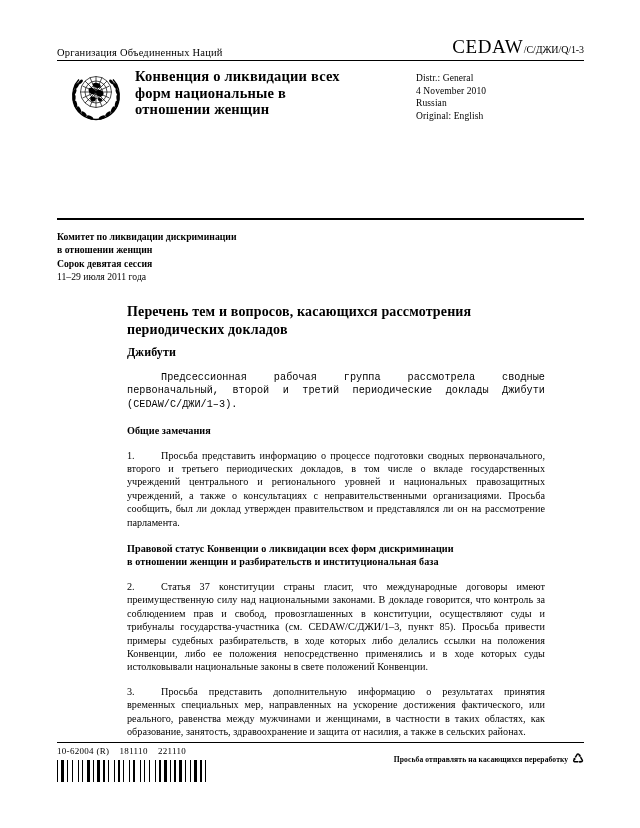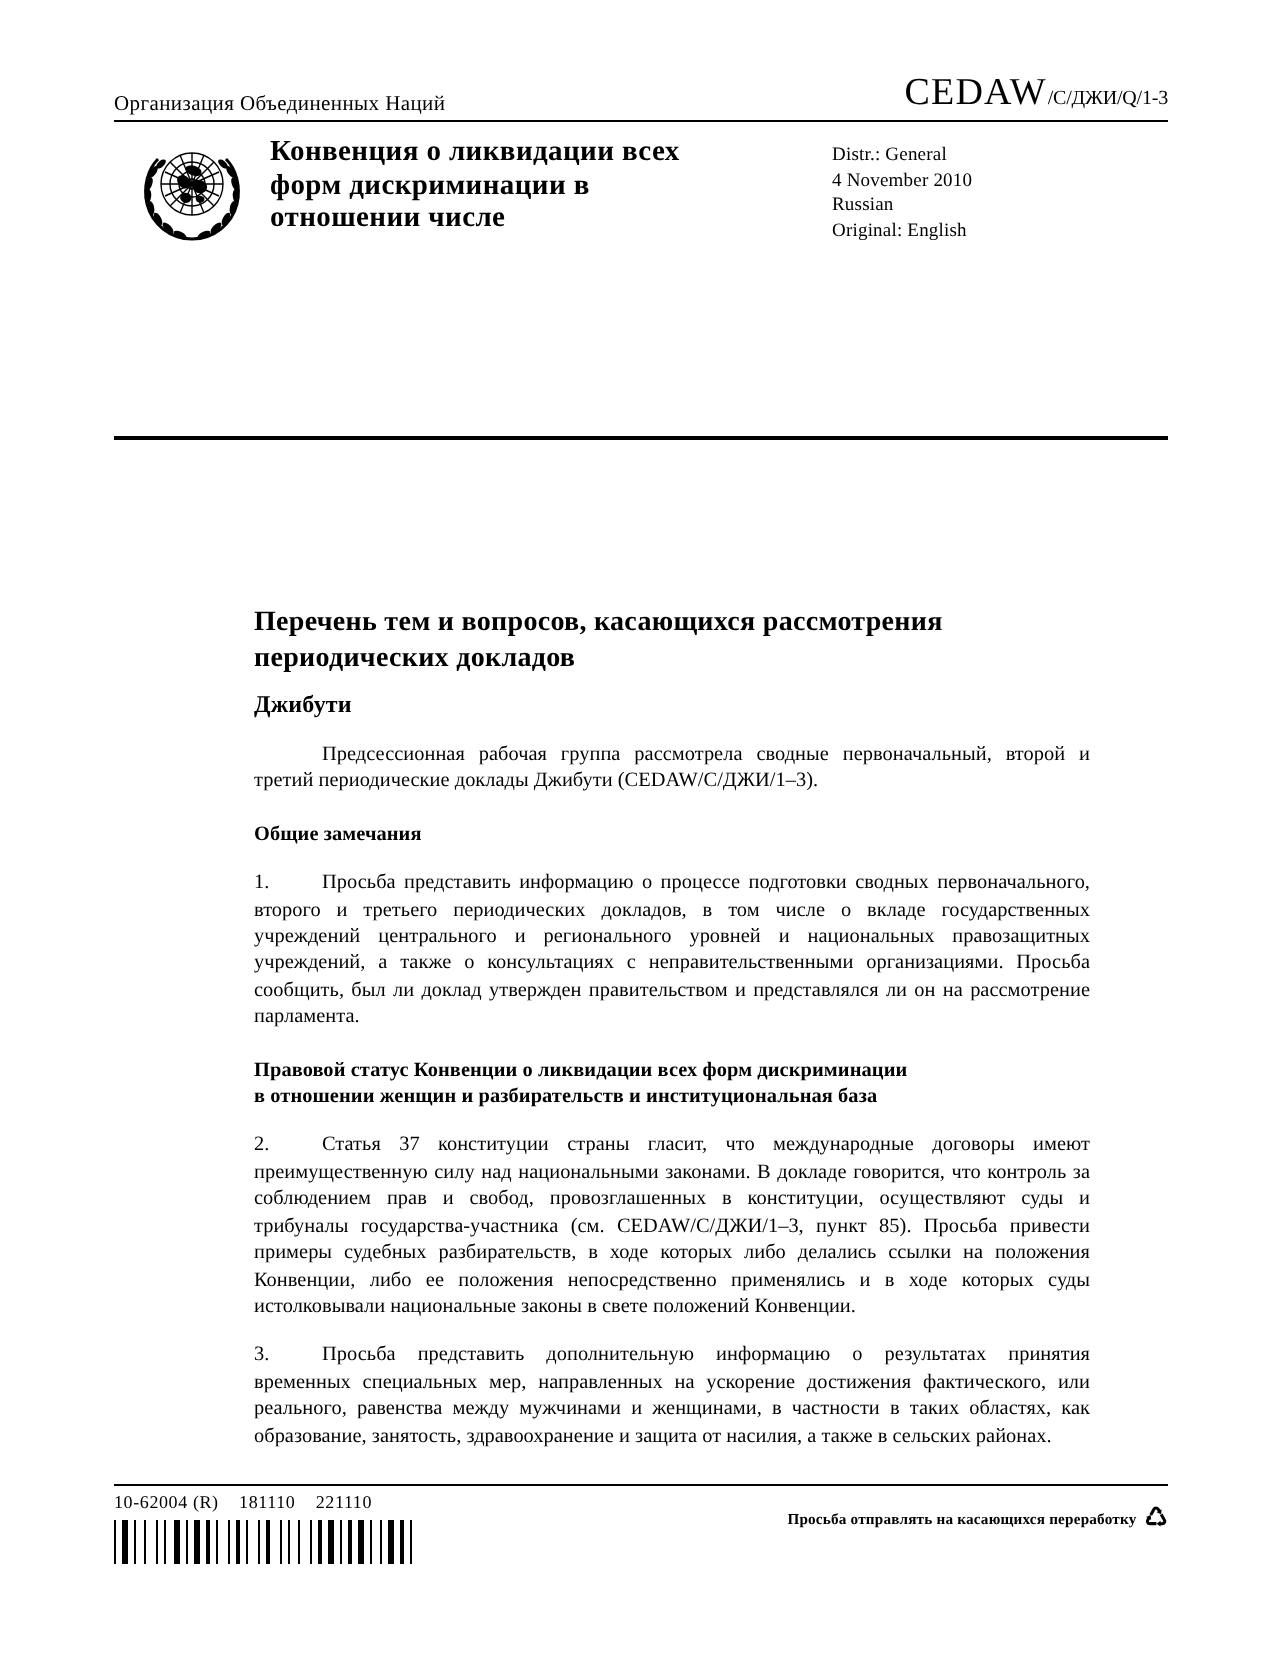--- a/index.html
+++ b/index.html
@@ -139,21 +139,21 @@
     letter-spacing: 0.1px;
   }
   p.body-par {
     font-size: 10.2px;
     line-height: 13.4px;
     margin: 11px 0 0 0;
     text-align: justify;
     text-justify: inter-word;
     letter-spacing: 0.02px;
   }
-  p.body-par.indent { text-indent: 34px; }
+  p.body-par.indent { text-indent: 34px; font-family: Liberation Mono, monospace; }
   .num {
     display: inline-block;
     width: 34px;
   }
   h2.sec-head {
     font-size: 10.2px;
     font-weight: bold;
     line-height: 13.4px;
     margin: 13px 0 0 0;
     letter-spacing: 0.05px;
@@ -276,34 +276,40 @@
           <g fill="#000">
             <path d="M52 27 C57 24 64 26 67 30 C69 34 65 37 61 36 C56 35 50 32 52 27 Z"></path>
             <path d="M45 36 C50 34 55 37 56 41 C57 46 53 50 49 48 C44 46 41 39 45 36 Z"></path>
             <path d="M62 40 C68 39 74 43 73 48 C72 53 66 55 62 52 C58 49 57 42 62 40 Z"></path>
             <path d="M50 53 C55 52 59 56 57 60 C55 64 49 64 47 60 C45 57 47 54 50 53 Z"></path>
             <path d="M64 56 C68 55 72 58 70 61 C68 64 63 63 62 60 C61 58 62 56 64 56 Z"></path>
           </g>
         </svg>
       </div>
 
-      <div class="conv-title">Конвенция о ликвидации всех форм дискриминации в отношении числе</div>
+      <div class="conv-title">Конвенция о ликвидации всех форм национальные в отношении женщин</div>
 
       <div class="distr-block">
         <div>Distr.: General</div>
         <div>4 November 2010</div>
         <div>Russian</div>
         <div>Original: English</div>
       </div>
 
     </div>
   </div>
 
   <hr class="rule-heavy">
 
+  <div class="committee">
+    <div class="b">Комитет по ликвидации дискриминации</div>
+    <div class="b">в отношении женщин</div>
+    <div class="b">Сорок девятая сессия</div>
+    <div>11–29 июля 2011 года</div>
+  </div>
 
   <div class="content">
 
     <h1 class="doc-title">Перечень тем и вопросов, касающихся рассмотрения периодических докладов</h1>
 
     <div class="country">Джибути</div>
 
     <p class="body-par indent">Предсессионная рабочая группа рассмотрела сводные первоначальный, второй и третий периодические доклады Джибути (CEDAW/C/ДЖИ/1–3).</p>
 
     <h2 class="sec-head">Общие замечания</h2>

